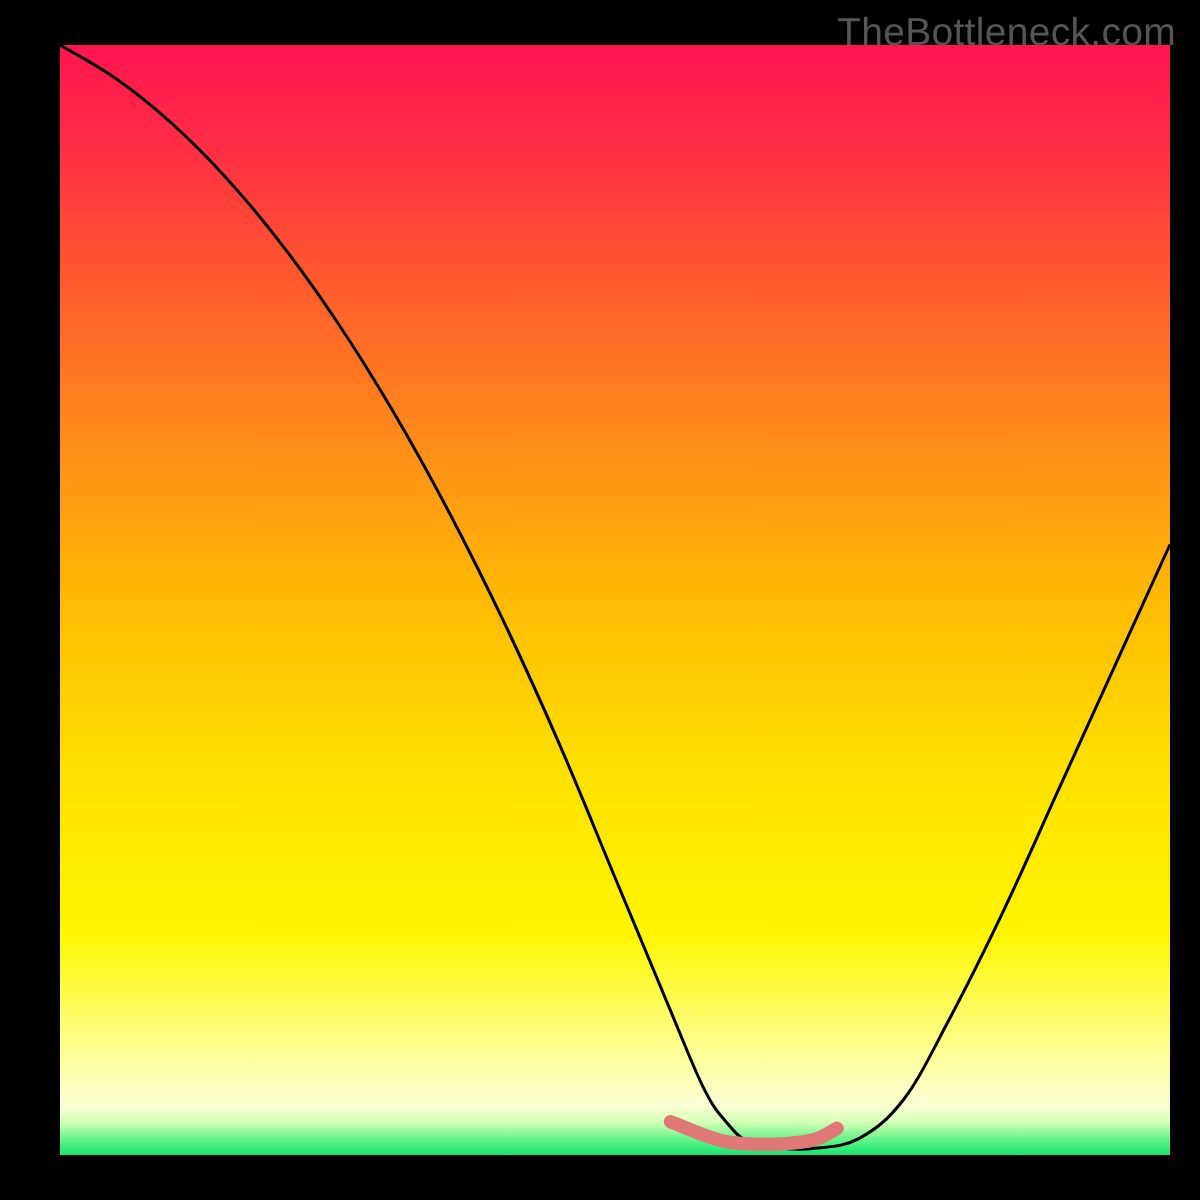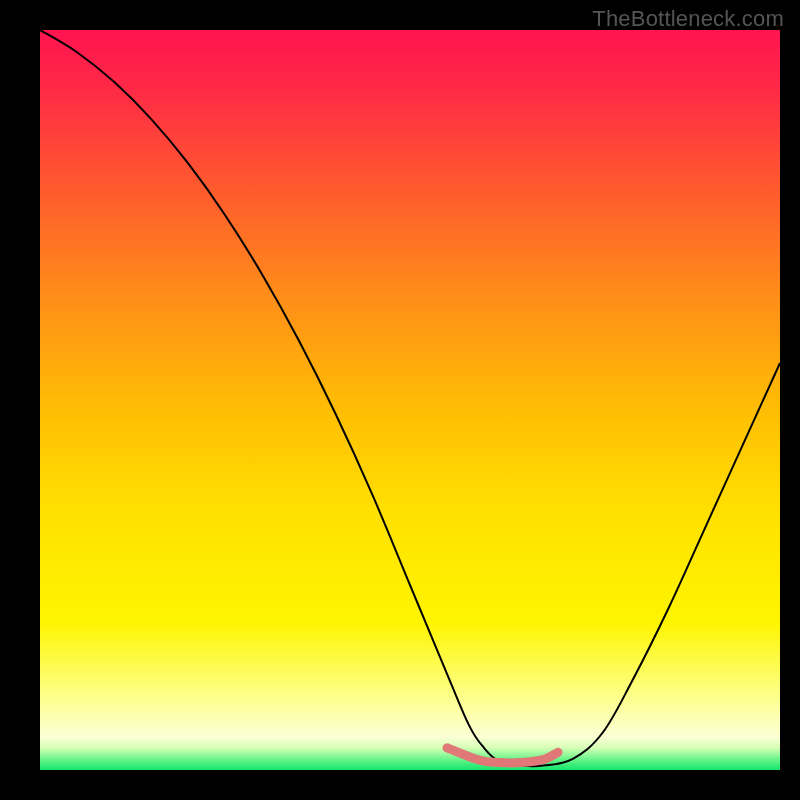--- a/index.html
+++ b/index.html
@@ -32,21 +32,21 @@
     left: 0;
     top: 0;
     width: 100%;
     height: 100%;
   }
   .watermark {
     position: absolute;
     top: 6px;
     right: 16px;
     color: #555;
-    font-size: 22px;
+    font-size: 26px;
     font-weight: 500;
     letter-spacing: 0.2px;
     user-select: none;
   }
   svg.curve {
     position: absolute;
     left: 0;
     top: 0;
     width: 100%;
     height: 100%;

